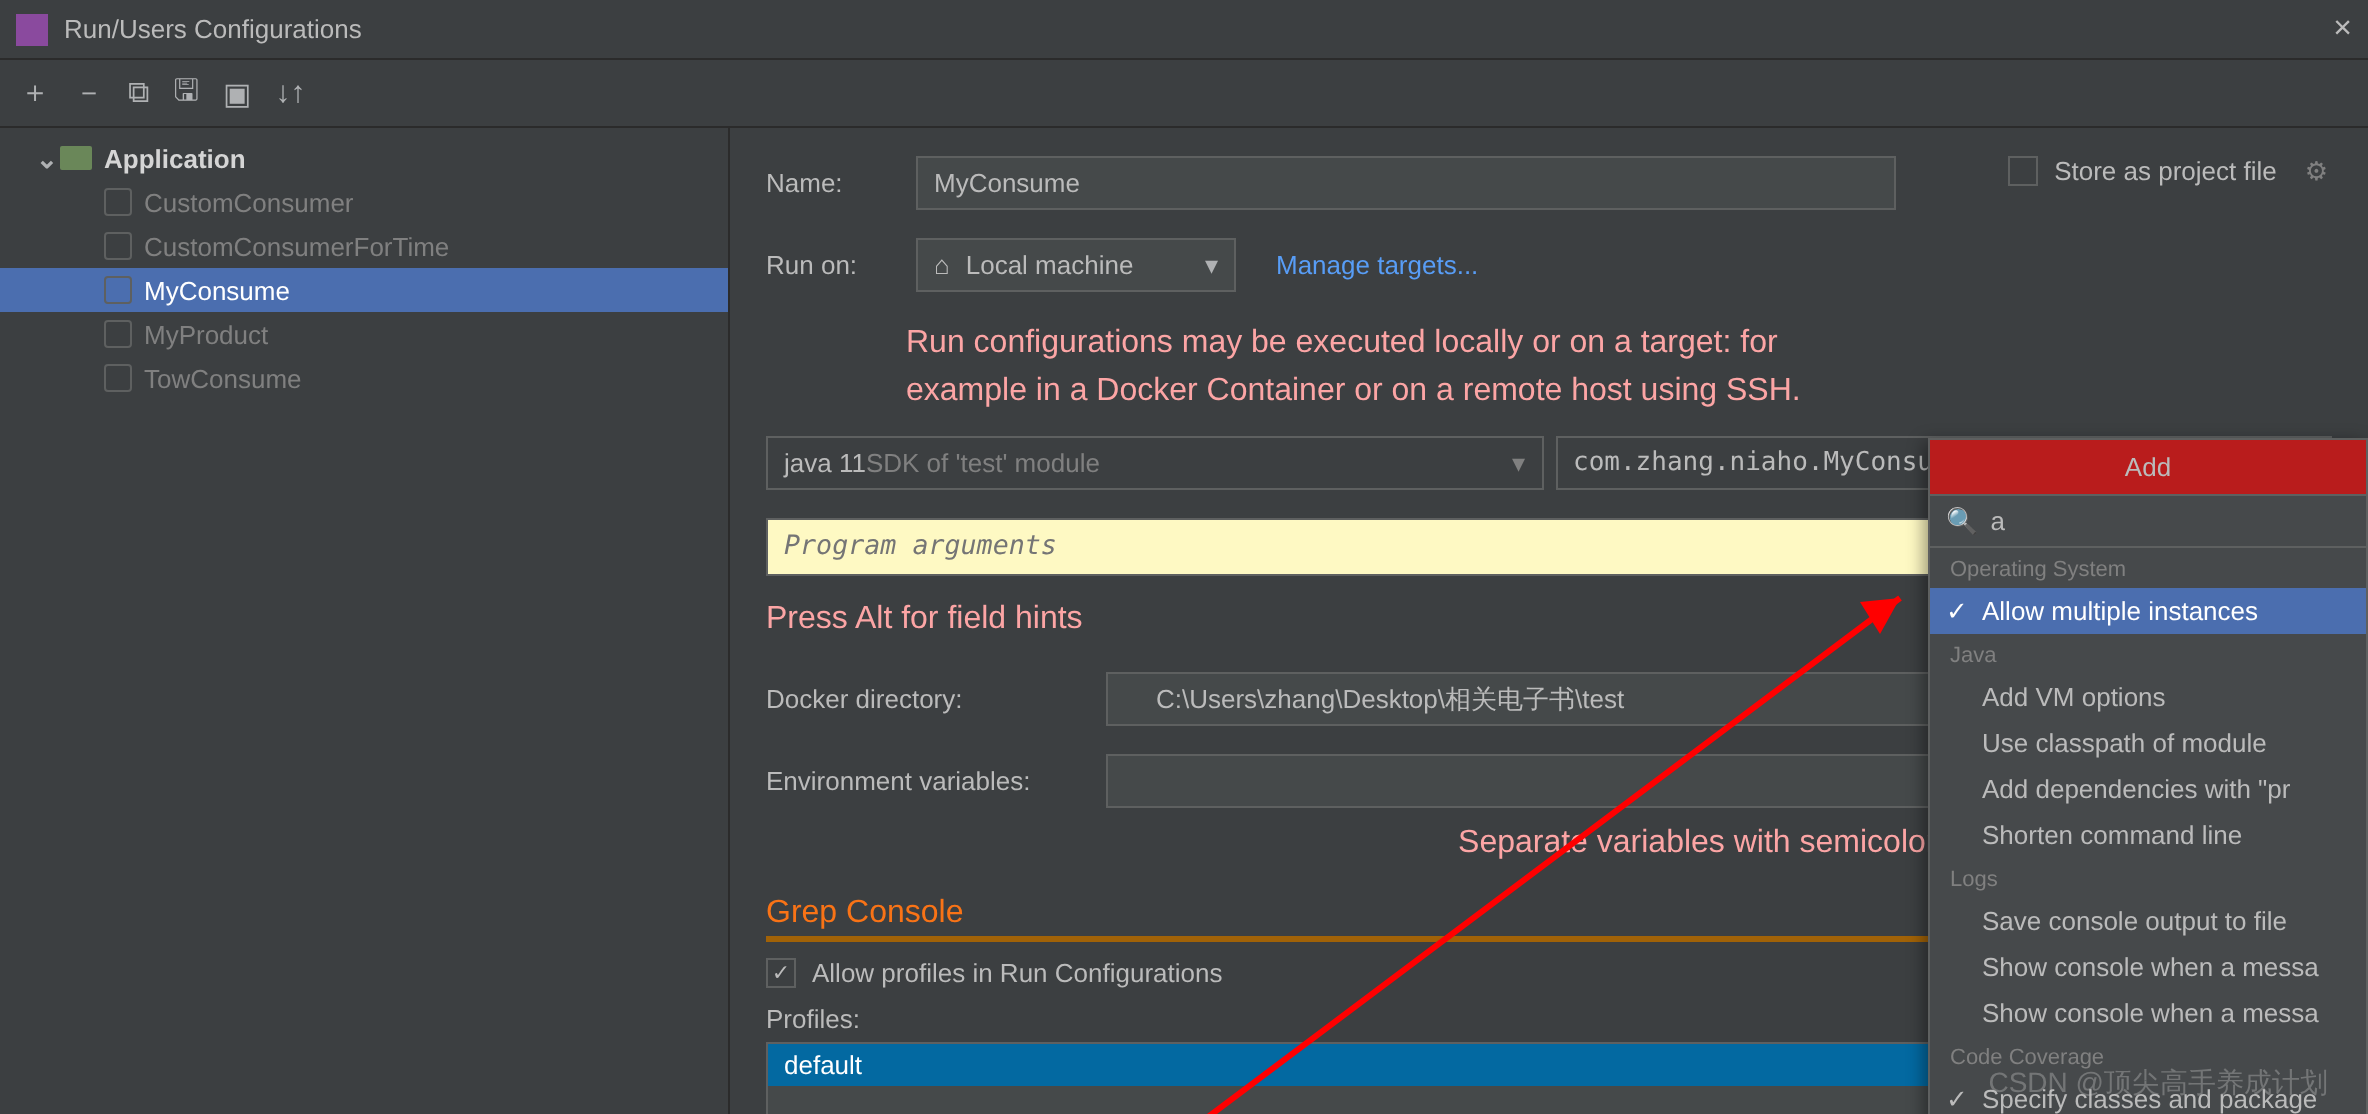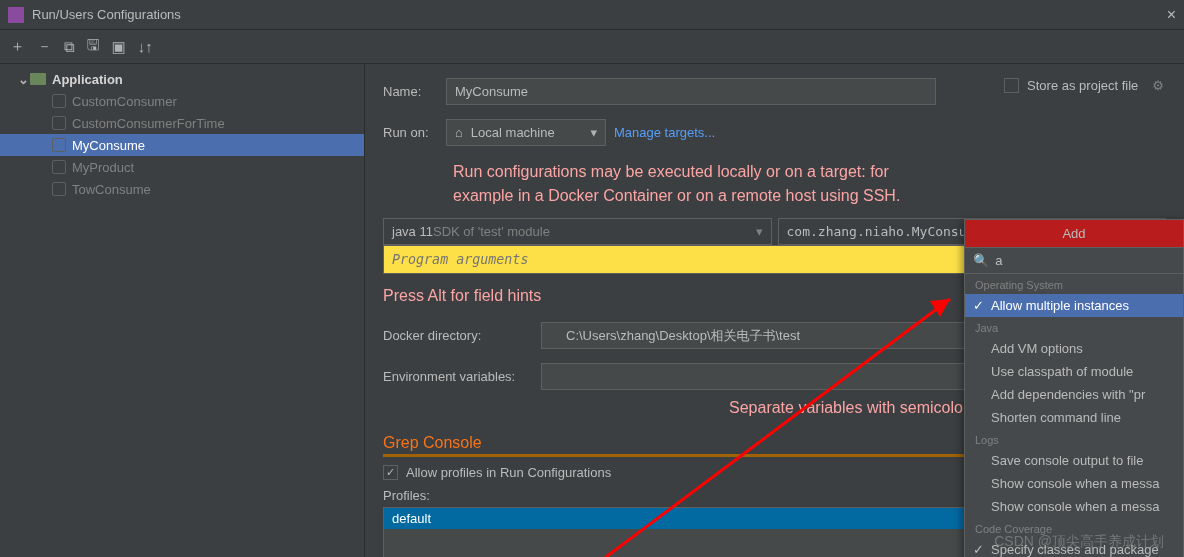--- a/index.html
+++ b/index.html
@@ -13,35 +13,35 @@
 .body { display: flex; height: calc(100% - 64px); }
 .sidepanel { width: 365px; border-right: 1px solid #2b2b2b; padding-top: 4px; }
 .tree-row { display: flex; align-items: center; height: 22px; padding-left: 18px; cursor: pointer; }
 .tree-row.header { font-weight: bold; color: #d5d5d5; }
 .tree-row.child { padding-left: 52px; color: #808080; }
 .tree-row.selected { background: #4b6eaf; color: #ffffff; }
 .tree-row .chev { width: 12px; color: #afb1b3; }
 .tree-row .folder-icon { width: 16px; height: 12px; background: #6a8759; border-radius: 1px; margin-right: 6px; display: inline-block; }
 .tree-row .app-icon { width: 14px; height: 14px; margin-right: 6px; display: inline-block; border: 1px solid #5e6060; border-radius: 2px; }
 .main { flex: 1; padding: 14px 18px; position: relative; }
-.form-row { display: flex; align-items: center; margin-bottom: 14px; gap: 8px; }
+.form-row { display: flex; align-items: center; margin-bottom: 14px; gap: 20px; }
 .label { width: 150px; color: #bbbbbb; }
 .label.short { width: 55px; }
 .input { background: #45494a; border: 1px solid #5e6060; color: #bbbbbb; padding: 5px 8px; font-size: 13px; }
 .input.name { flex: 1; max-width: 490px; }
 .input.full { flex: 1; padding-left: 24px; }
 .dropdown { background: #45494a; border: 1px solid #5e6060; padding: 5px 8px; display: flex; align-items: center; gap: 8px; }
 .dropdown .chev-down { margin-left: auto; color: #afb1b3; }
 .link { color: #589df6; cursor: pointer; }
 .hint { color: #fca5a5; font-size: 16px; line-height: 1.5; }
 .sdk-row { display: flex; gap: 6px; margin-top: 10px; }
 .sdk-box { flex: 1; background: #3c3f41; border: 1px solid #5e6060; padding: 5px 8px; display: flex; align-items: center; color: #808080; font-family: monospace; }
 .sdk-box .chev-down { margin-left: auto; }
 .class-box { flex: 1; background: #3c3f41; border: 1px solid #5e6060; padding: 5px 8px; font-family: monospace; color: #bbbbbb; }
-.prog-args { background: #fde047; border: 1px solid #5e6060; padding: 6px 8px; color: #5e8759; font-family: monospace; font-style: italic; margin-top: 0; width: 100%; }
+.prog-args { background: #fef9c3; border: 1px solid #5e6060; padding: 6px 8px; color: #5e8759; font-family: monospace; font-style: italic; margin-top: 14px; width: 100%; }
 .fieldset-label { color: #f97316; font-size: 16px; border-bottom: 3px solid #a16207; padding-bottom: 2px; margin: 14px 0 8px 0; }
 .checkbox-row { display: flex; align-items: center; gap: 8px; }
 .checkbox { width: 15px; height: 15px; border: 1px solid #5e6060; display: flex; align-items: center; justify-content: center; color: #bbbbbb; font-size: 11px; }
 .profiles-box { background: #45494a; border: 1px solid #5e6060; margin-top: 4px; height: 60px; }
 .profiles-box .item { background: #0369a1; color: #fff; padding: 3px 8px; }
 .store-row { position: absolute; right: 20px; top: 14px; display: flex; align-items: center; gap: 8px; }
 .gear { color: #808080; margin-left: 6px; }
 
 .popup { position: absolute; right: 0; top: 155px; width: 220px; background: #46494b; border: 1px solid #5e6060; box-shadow: -2px 2px 8px rgba(0,0,0,0.4); }
 .popup-header { background: #b91c1c; text-align: center; padding: 6px 0; border-bottom: 1px solid #5e6060; }

